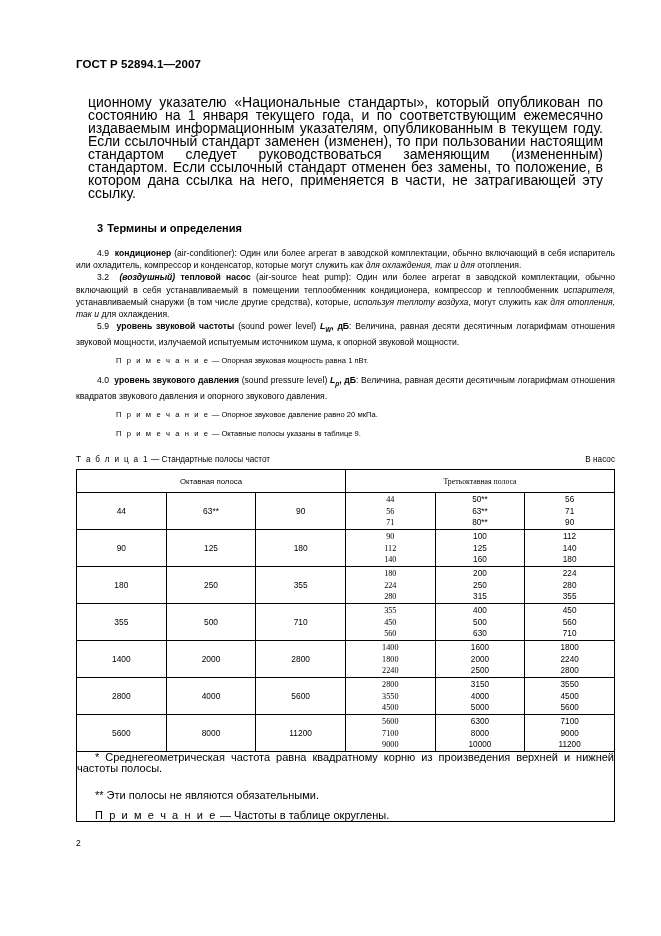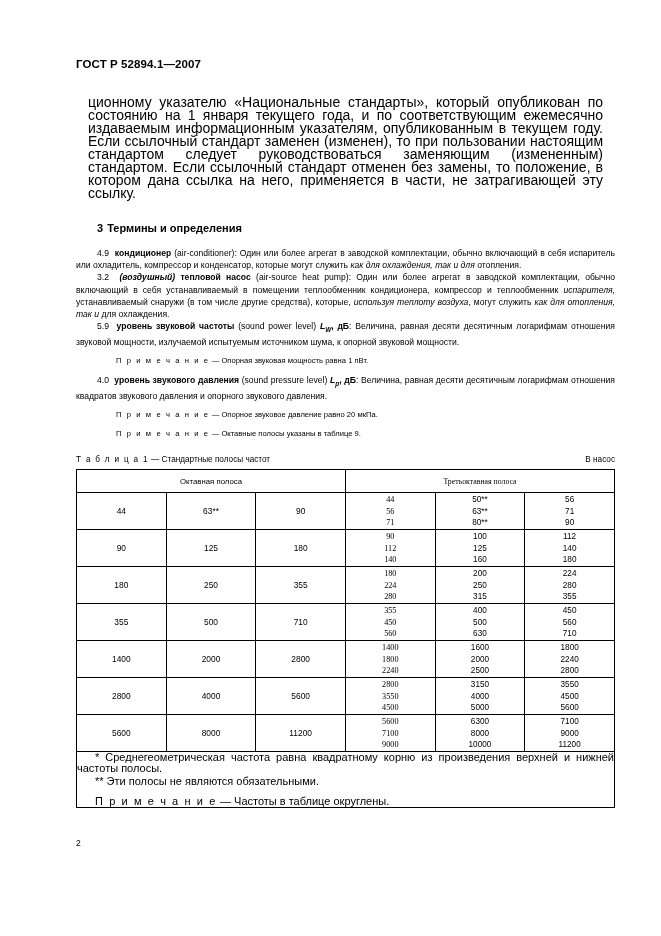--- a/index.html
+++ b/index.html
@@ -125,21 +125,21 @@
     padding: 6px 8px 7px 8px;
     text-align: left;
     font-size: 11px;
     line-height: 11px;
   }
   .fn {
     margin: 0 0 0 0;
     text-align: justify;
   }
   .fn.first { text-indent: 18px; }
-  .fn.second { text-indent: 18px; margin-top: 2px; }
+  .fn.second { text-indent: 18px; margin-top: 16px; }
   .fn-note { margin-top: 9px; text-indent: 18px; }
   .page-number {
     position: absolute;
     left: 76px;
     top: 838px;
     font-size: 8.5px;
   }
 </style>
 </head>
 <body>

